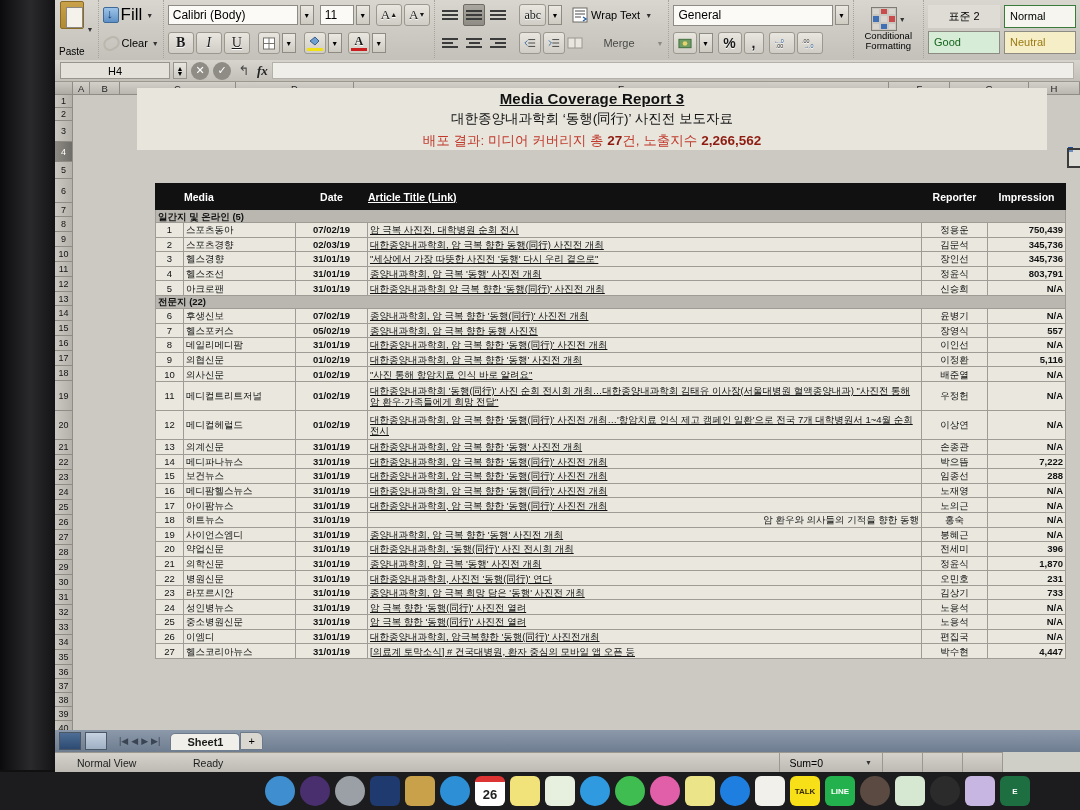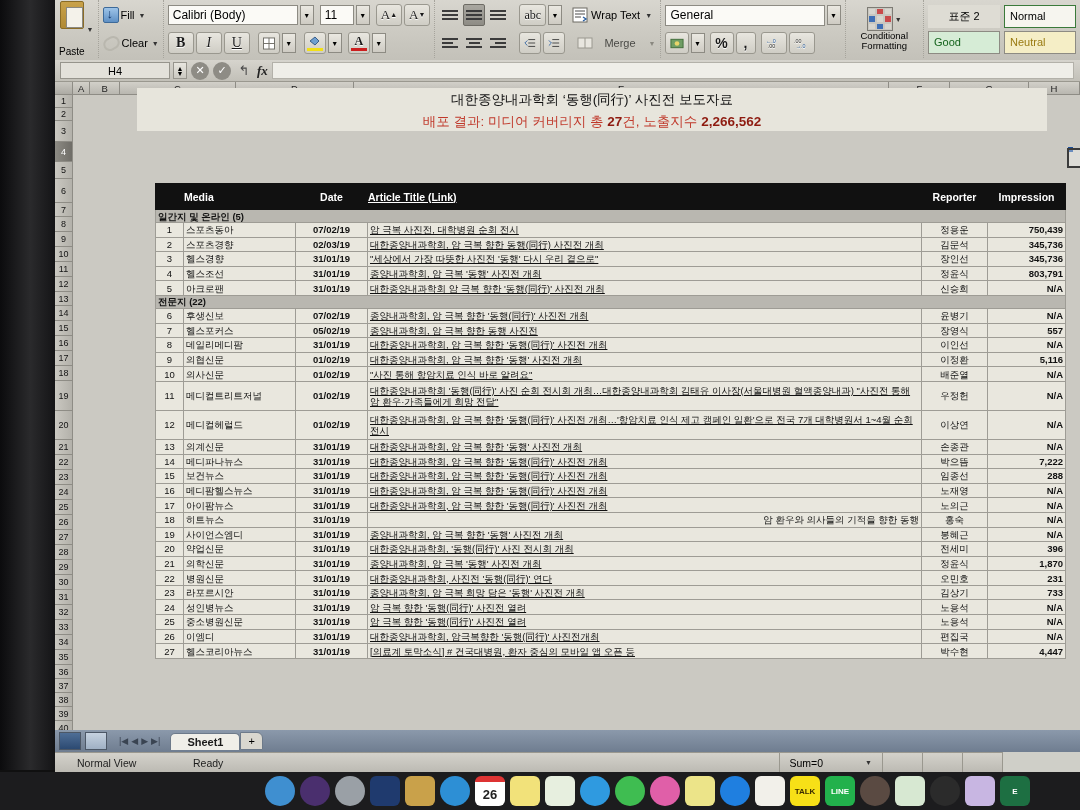--- a/index.html
+++ b/index.html
@@ -134,21 +134,21 @@
         <div class="paste-ico"></div>
         <div class="paste-lbl">Paste</div>
       </div>
       <span class="caret">▼</span>
     </div>
 
     <div class="rb-group">
       <div class="rb-col">
         <div class="rb-row">
           <span class="fill-ico"></span>
-          <span style="font-size:11px">Fill</span>
+          <span style="font-size:17px">Fill</span>
           <span class="caret">▼</span>
         </div>
         <div class="rb-row">
           <span class="clear-ico"></span>
           <span style="font-size:11px">Clear</span>
           <span class="caret">▼</span>
         </div>
       </div>
     </div>
 
@@ -247,21 +247,21 @@
               </svg>
           </div>
           <div class="btn" style="width:22px">
             <svg width="14" height="12" viewBox="0 0 14 12">
                 <line x1="5" y1="2" x2="13" y2="2" stroke="#333"></line>
                 <line x1="5" y1="6" x2="13" y2="6" stroke="#333"></line>
                 <line x1="5" y1="10" x2="13" y2="10" stroke="#333"></line>
                 <path d="M1 3 l3 3 l-3 3" fill="none" stroke="#2b5fa0"></path>
               </svg>
           </div>
-          <div style="margin-left:10px;display:flex;align-items:center;gap:11px">
+          <div style="display:flex;align-items:center;gap:20px">
             <svg width="16" height="14" viewBox="0 0 16 14">
                 <rect x="1" y="2" width="14" height="10" fill="#e8e6df" stroke="#9a988f"></rect>
                 <line x1="8" y1="2" x2="8" y2="12" stroke="#9a988f"></line>
               </svg>
             <span style="font-size:11px;color:#4a4a46">Merge</span>
             <span class="caret" style="color:#8a8880">▼</span>
           </div>
         </div>
       </div>
     </div>
@@ -398,20 +398,21 @@
       <div class="rh" style="height: 14px;">40</div>
     </div>
 
   <div class="sheet">
     <div class="selcell" style="left:995px; top:52px; width:0px; height:0px;"></div>
   </div>
 
   <div class="selcell" style="left:1012px; top:148px; width:52px; height:20px;"></div>
 
   <div class="report">
+    <div class="r-title">Media Coverage Report 3</div>
     <div class="r-sub">대한종양내과학회 ‘동행(同行)’ 사진전 보도자료</div>
     <div class="r-res">
       <span>배포 결과: 미디어 커버리지 총 </span><b>27</b><span>건, 노출지수 </span><b>2,266,562</b>
     </div>
   </div>
 
   <table class="rpt" id="rpt" style="left:100px; top:183px;">
     <thead>
       <tr>
         <th class="c-no"></th>

